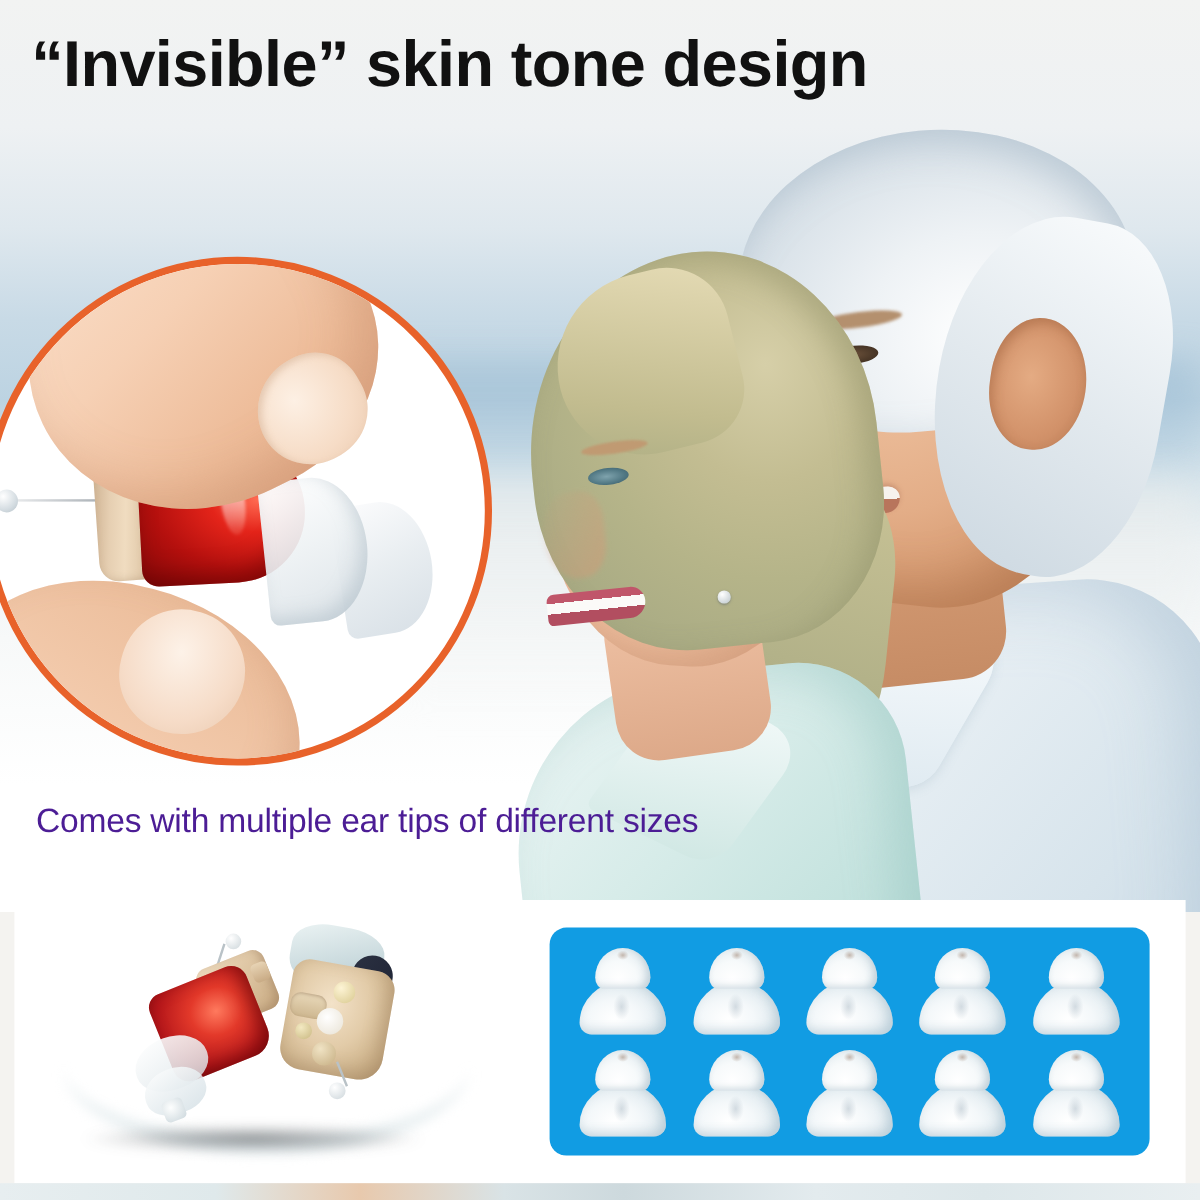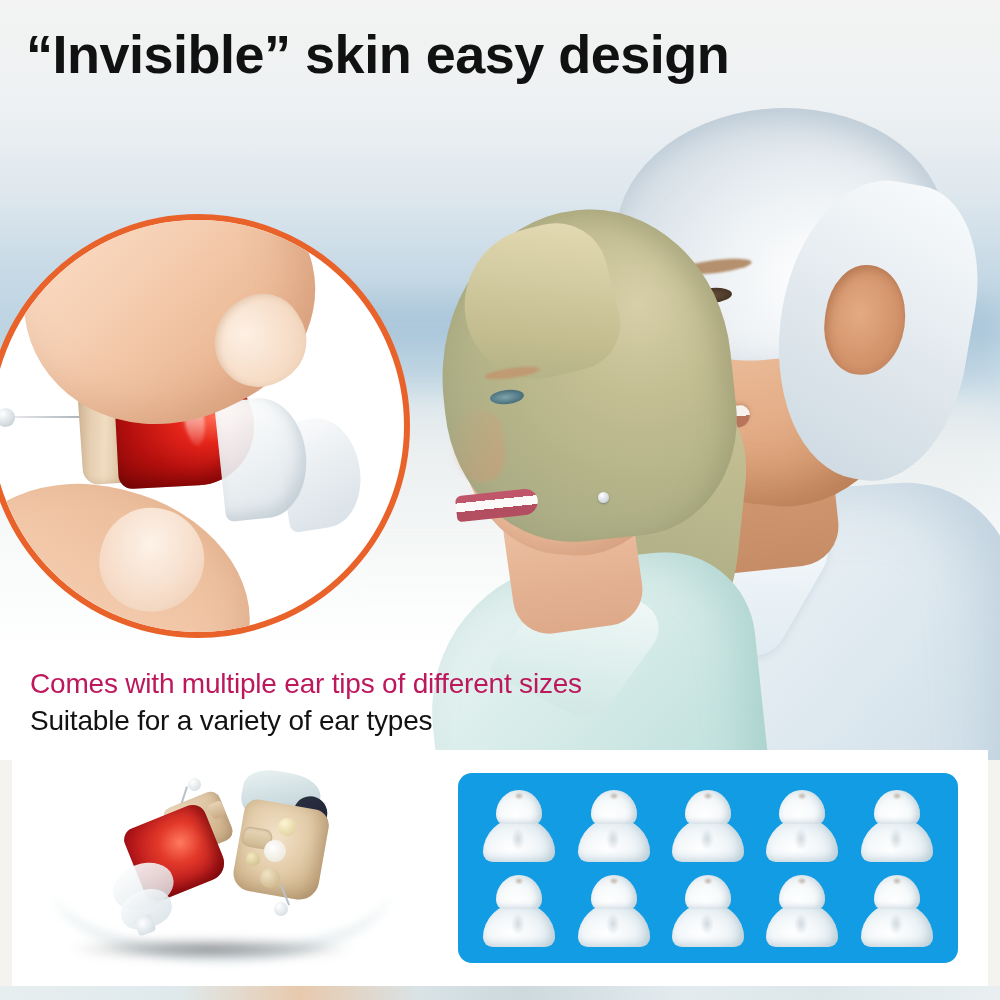--- a/index.html
+++ b/index.html
@@ -257,21 +257,21 @@
     font-weight: normal;
     color: #151515;
     letter-spacing: -0.2px;
     white-space: nowrap;
     z-index: 6;
   }
   .caption-1 {
     position: absolute;
     left: 30px; top: 668px;
     font-size: 28px;
-    color: #be185d;
+    color: #4c1d95;
     letter-spacing: -0.2px;
     white-space: nowrap;
     z-index: 6;
   }
   .caption-2 {
     position: absolute;
     left: 30px; top: 705px;
     font-size: 28px;
     color: #121212;
     letter-spacing: -0.2px;
@@ -600,40 +600,39 @@
       <div class="woman-hair"></div>
       <div class="woman-hair-front"></div>
       <div class="woman-brow"></div>
       <div class="woman-eye"></div>
       <div class="woman-nose"></div>
       <div class="woman-mouth"></div>
       <div class="woman-earring"></div>
     </div>
   </div>
 
-  <div class="heading">“Invisible” skin easy design</div>
+  <div class="heading">“Invisible” skin tone design</div>
 
   <div class="circle-inset">
     <div class="ci-stage">
       <div class="finger-bottom"></div>
       <div class="nail-bottom"></div>
       <div class="aid-wire"></div>
       <div class="aid-wire-ball"></div>
       <div class="aid-beige"></div>
       <div class="aid-red"></div>
       <div class="aid-red-gloss"></div>
       <div class="tip-back"></div>
       <div class="tip-front"></div>
       <div class="finger-top"></div>
       <div class="nail-top"></div>
     </div>
   </div>
 
   <div class="caption-1">Comes with multiple ear tips of different sizes</div>
-  <div class="caption-2">Suitable for a variety of ear types</div>
 
   <div class="bottom-panel">
 
     <div class="products">
       <div class="prod-swoosh"></div>
       <div class="prod-shadow"></div>
 
       <div class="prod-red-ball"></div>
       <div class="prod-red-wire"></div>
       <div class="prod-red-cap"></div>

